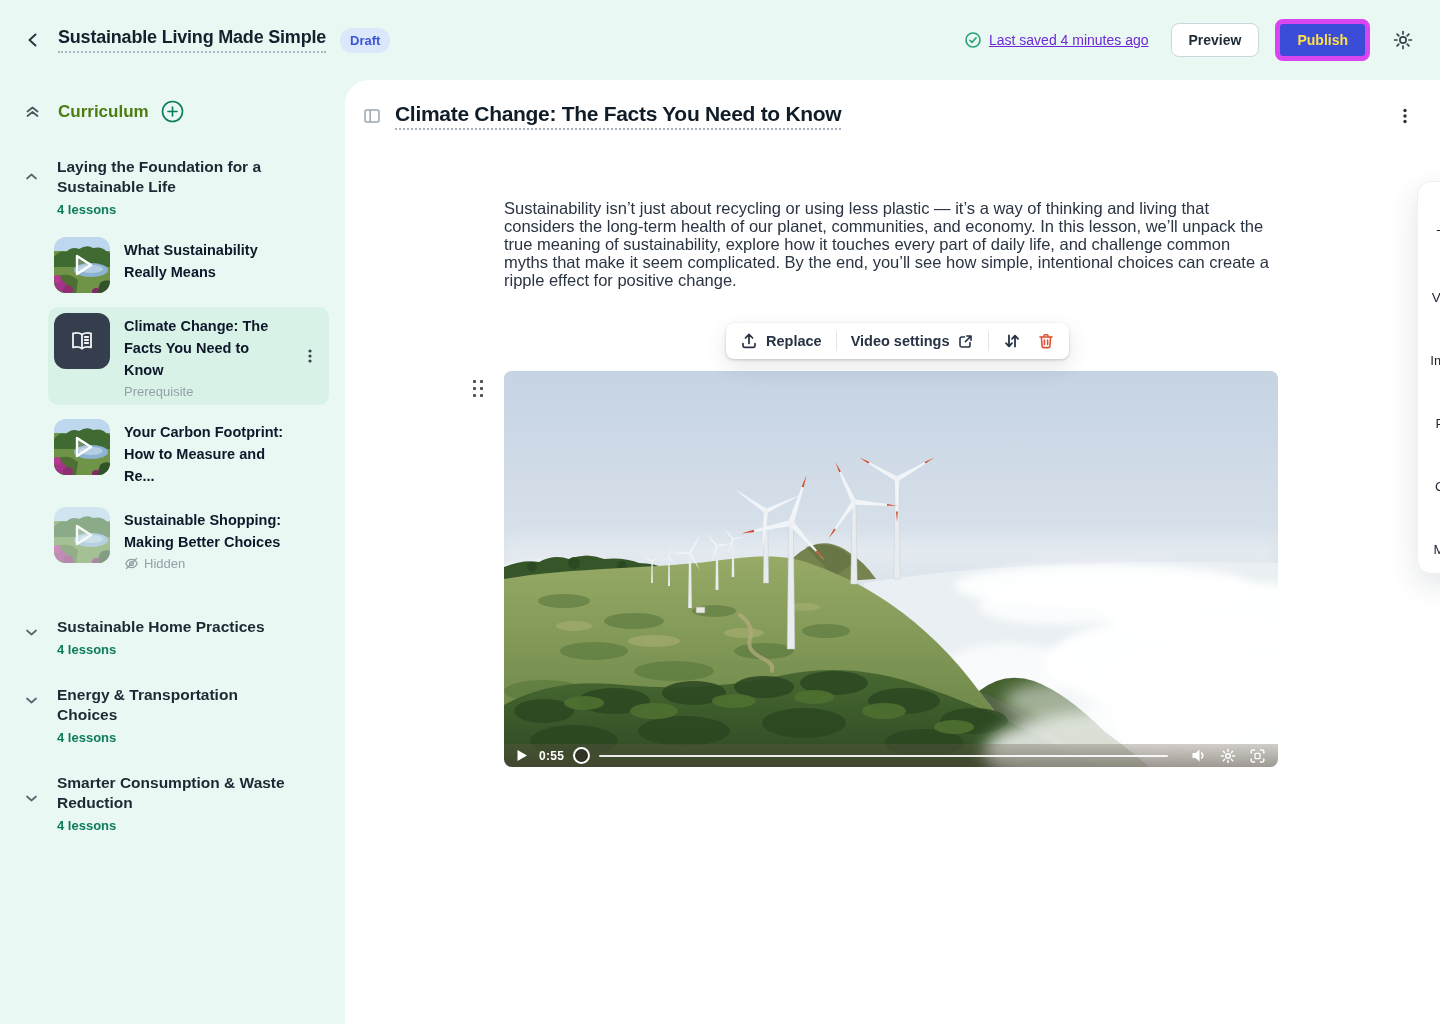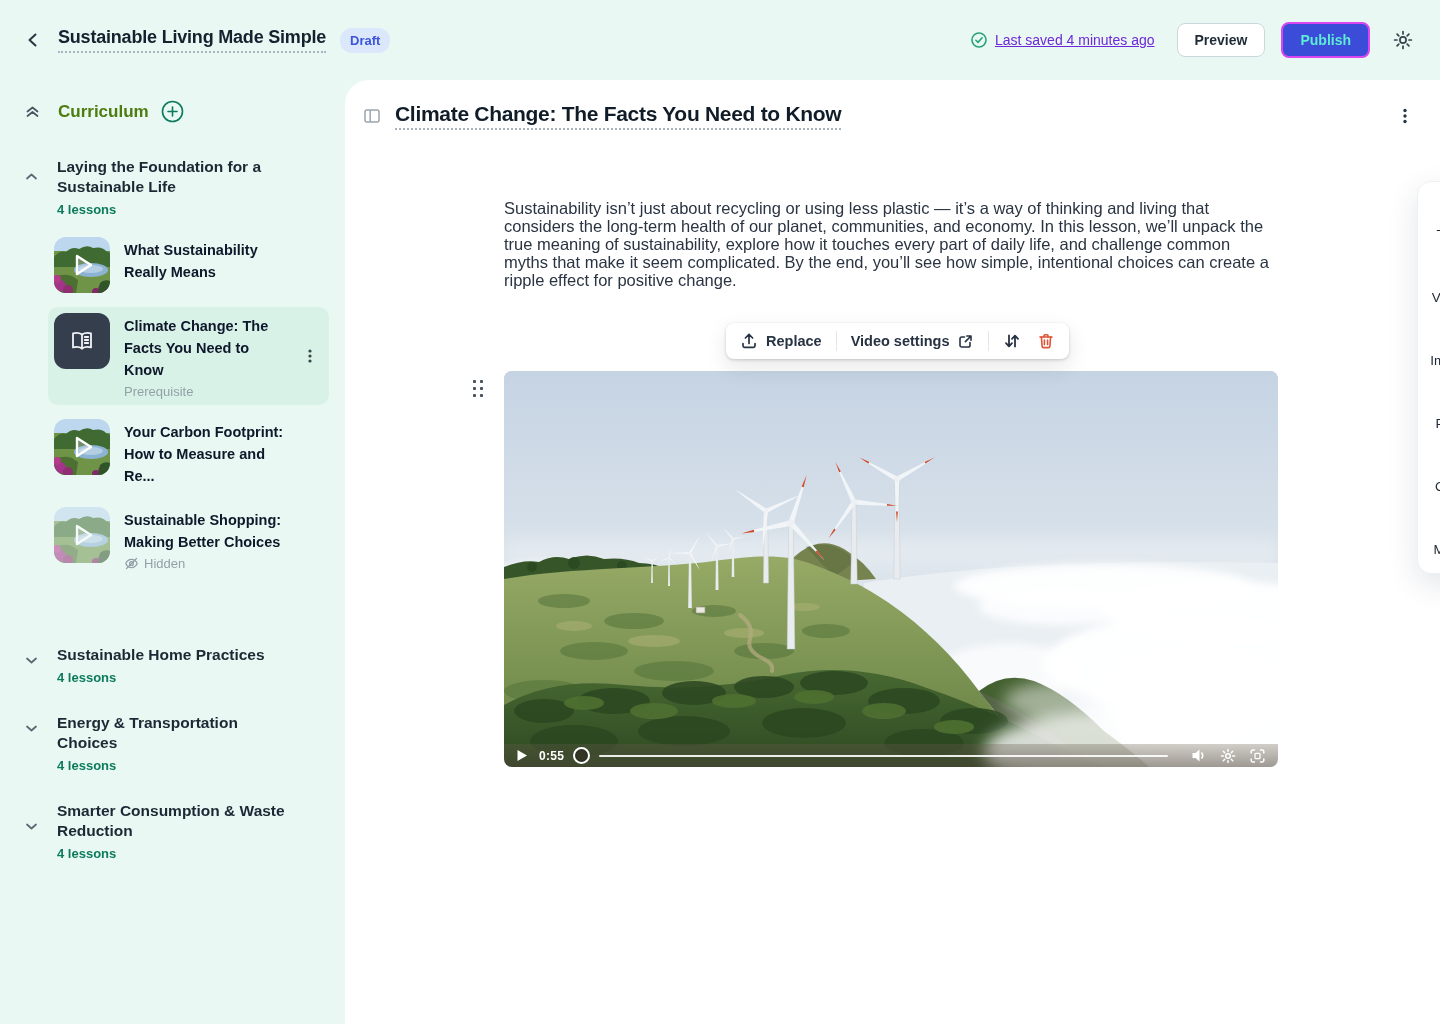--- a/index.html
+++ b/index.html
@@ -11,21 +11,21 @@
   .topbar{position:absolute;left:0;top:0;right:0;height:80px;display:flex;align-items:center;padding:0 22px 0 20px;box-sizing:border-box;}
   .icon-btn{background:none;border:none;padding:4px;cursor:pointer;display:flex;align-items:center;justify-content:center;}
   .course-title{margin-left:12px;font-size:18px;font-weight:700;color:#14212e;letter-spacing:-.2px;
         border-bottom:2px dotted #a9b6bf;padding-bottom:3px;cursor:text;}
   .badge-draft{margin-left:14px;background:#dbe8fc;color:#3d55d8;font-size:13px;font-weight:600;
         padding:5px 10px;border-radius:12px;}
   .topbar .spacer{flex:1;}
   .saved{display:flex;align-items:center;gap:7px;color:#6d28d9;font-size:14px;text-decoration:underline;}
   .btn{font-family:inherit;font-size:14px;font-weight:600;border-radius:8px;cursor:pointer;}
   .btn-preview{margin-left:22px;background:#fff;border:1px solid #ccd6dc;color:#1f2a37;padding:8px 17px;}
-  .btn-publish{margin-left:16px;background:#3b4cd8;border:2px solid #d946ef;color:#5eead4;padding:8px 17px;}
+  .btn-publish{margin-left:16px;background:#3b4cd8;border:5px solid #d946ef;color:#fde047;padding:8px 17px;}
   .gear-btn{margin-left:18px;}
 
   
   .sidebar{position:absolute;left:0;top:80px;width:345px;bottom:0;box-sizing:border-box;padding:20px 16px 0 24px;}
   .curriculum-head{display:flex;align-items:center;}
   .curriculum-title{margin-left:17px;font-size:17px;font-weight:700;color:#4d7c0f;}
   .add-btn{margin-left:12px;}
   .section{margin-top:34px;}
   .section-head{display:flex;cursor:pointer;}
   .chev-col{width:16px;flex:0 0 16px;display:flex;align-items:flex-start;padding-top:3px;}
@@ -237,21 +237,21 @@
                   <circle cx="7.5" cy="7.5" r="1.9"></circle>
                   <path d="M2.5 12.5 L12.5 2.5"></path>
               </svg>
               <span>Hidden</span>
             </div>
           </div>
         </div>
       </div>
     </div>
 
-    <div class="section" style="margin-top:68px">
+    <div class="section" style="margin-top:40px">
       <div class="section-head">
         <div class="chev-col" style="padding-top:8px">
           <svg width="15" height="15" viewBox="0 0 15 15" fill="none" stroke="#5a6772" stroke-width="1.7" stroke-linecap="round" stroke-linejoin="round">
               <path d="M3 5.5 L7.5 9.5 L12 5.5"></path>
             </svg>
         </div>
         <div class="section-body">
           <div class="section-title">Sustainable Home Practices</div>
           <div class="lesson-count">4 lessons</div>
         </div>

